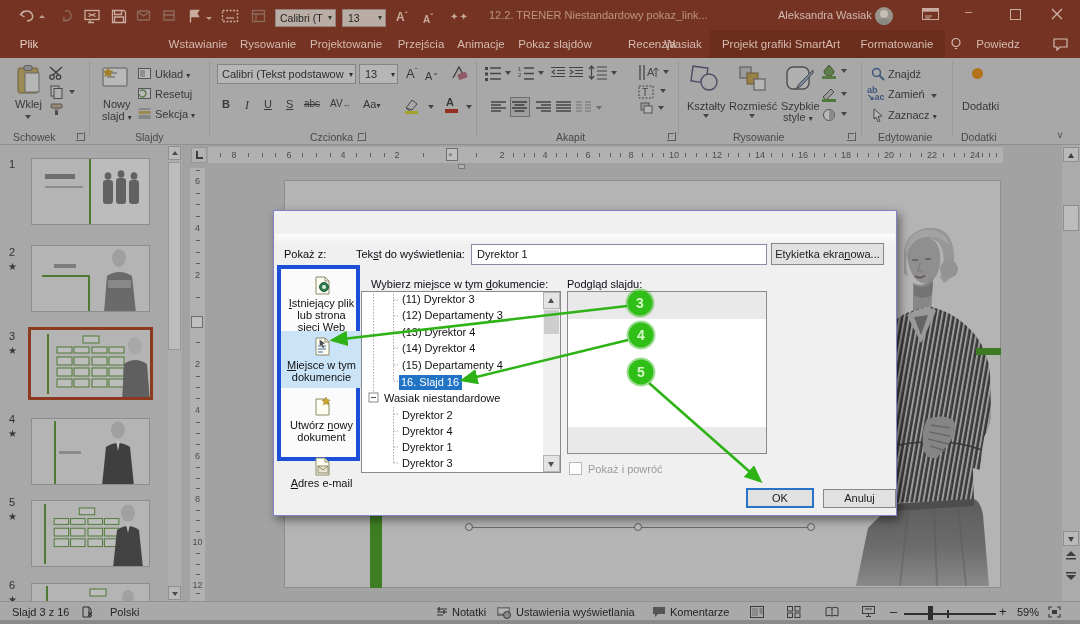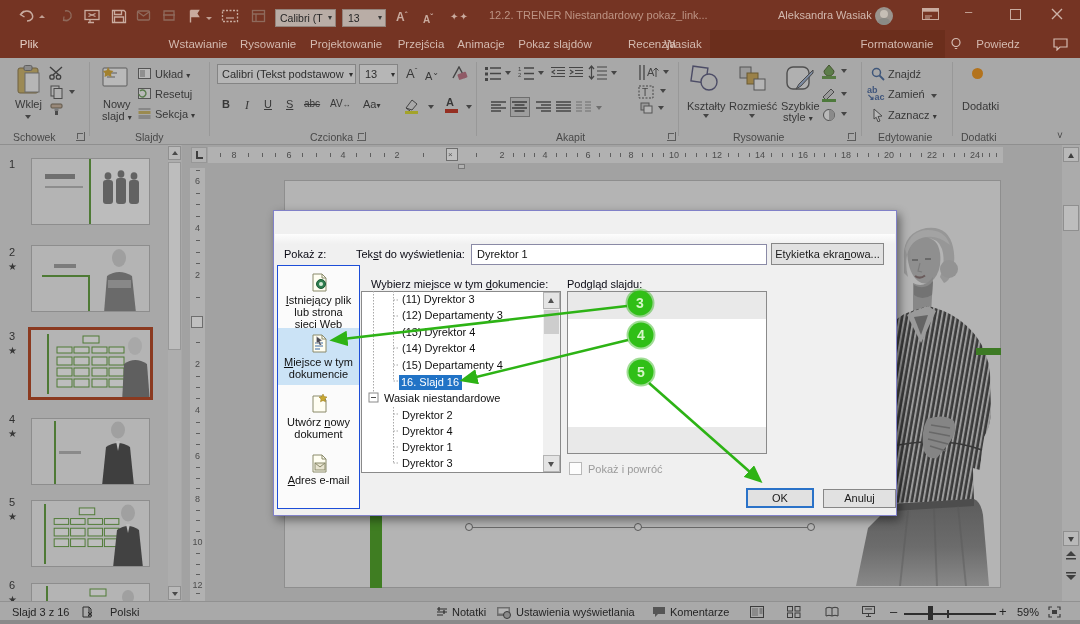--- a/index.html
+++ b/index.html
@@ -105,20 +105,21 @@
     <div class="abs" style="left:710px;top:0;width:235px;height:28px;background:#6b2e1c"></div>
     <div class="tab" style="left:10px;width:38px;color:#e3cdc4">Plik</div>
     <div class="tab" style="left:168px;width:60px">Wstawianie</div>
     <div class="tab" style="left:240px;width:56px">Rysowanie</div>
     <div class="tab" style="left:310px;width:72px">Projektowanie</div>
     <div class="tab" style="left:396px;width:50px">Przejścia</div>
     <div class="tab" style="left:456px;width:50px">Animacje</div>
     <div class="tab" style="left:518px;width:74px">Pokaz slajdów</div>
     <div class="tab" style="left:627px;width:50px">Recenzja</div>
     <div class="tab" style="left:662px;width:42px">Wasiak</div>
+    <div class="tab" style="left:718px;width:126px">Projekt grafiki SmartArt</div>
     <div class="tab" style="left:858px;width:78px">Formatowanie</div>
     <svg class="abs" style="left:950px;top:7px" width="12" height="15" viewBox="0 0 12 15">
       <circle cx="6" cy="5.5" r="4" fill="none" stroke="#d4bab0" stroke-width="1.2"></circle>
       <path d="M4.5 9.5 h3 M4.8 11.5 h2.4" stroke="#d4bab0" stroke-width="1.2"></path>
     </svg>
     <div class="tab" style="left:970px;width:56px">Powiedz</div>
     <svg class="abs" style="left:1053px;top:8px" width="15" height="13" viewBox="0 0 15 13">
       <path d="M1 1 h13 v8 h-7 l-3 3 v-3 h-3 z" fill="none" stroke="#d4bab0" stroke-width="1.2"></path>
     </svg>
   </div>
@@ -655,21 +656,21 @@
       </svg>
     </div>
   </div>
   <div id="dialog">
     <div class="abs" style="left:1px;top:23px;width:620px;height:10px;background:linear-gradient(#fdfdfd,#f0f0f0)"></div>
     <div class="abs dtxt" style="left:10px;top:37px">Pokaż z:</div>
     <div class="abs dtxt" style="left:82px;top:37px">Tek<u>s</u>t do wyświetlenia:</div>
     <div class="abs" style="left:197px;top:33px;width:296px;height:21px;background:#fff;border:1px solid #8a8aa6;font-size:11px;color:#111;line-height:19px;padding-left:5px">Dyrektor 1</div>
     <div class="btn" style="left:497px;top:32px;width:113px;height:22px;line-height:20px">Etykietka ekra<u>n</u>owa...</div>
 
-    <div class="abs" style="left:3px;top:54px;width:83px;height:244px;background:#fbfbfb;border:1px solid #1d4ed8">
+    <div class="abs" style="left:3px;top:54px;width:83px;height:196px;background:#fbfbfb;border:4px solid #1d4ed8">
       <div class="abs" style="left:0;top:62px;width:81px;height:57px;background:#cbe3f6"></div>
       <svg class="abs" style="left:32px;top:7px" width="19" height="19" viewBox="0 0 19 19">
         <path d="M3 1 h9 l4 4 v13 h-13 z" fill="#fffef2" stroke="#8a8a6a"></path>
         <path d="M12 1 v4 h4" fill="none" stroke="#8a8a6a"></path>
         <circle cx="11" cy="11" r="4.5" fill="#2e7d4f" stroke="#1d5a36"></circle>
         <circle cx="11" cy="11" r="2" fill="#d8ecd8"></circle>
       </svg>
       <div class="abs" style="left:0;top:28px;width:81px;text-align:center;font-size:11px;color:#111;line-height:12px"><u>I</u>stniejący plik<br>lub strona<br>sieci Web</div>
       <svg class="abs" style="left:32px;top:68px" width="19" height="19" viewBox="0 0 19 19">
         <path d="M3 1 h9 l4 4 v13 h-13 z" fill="#fffef2" stroke="#8a8a6a"></path>

